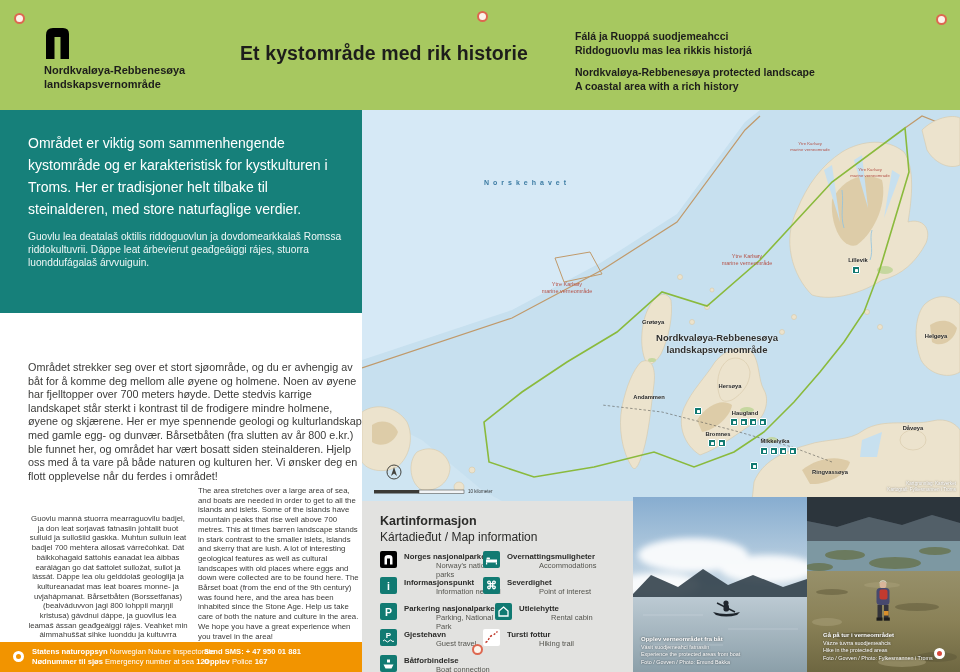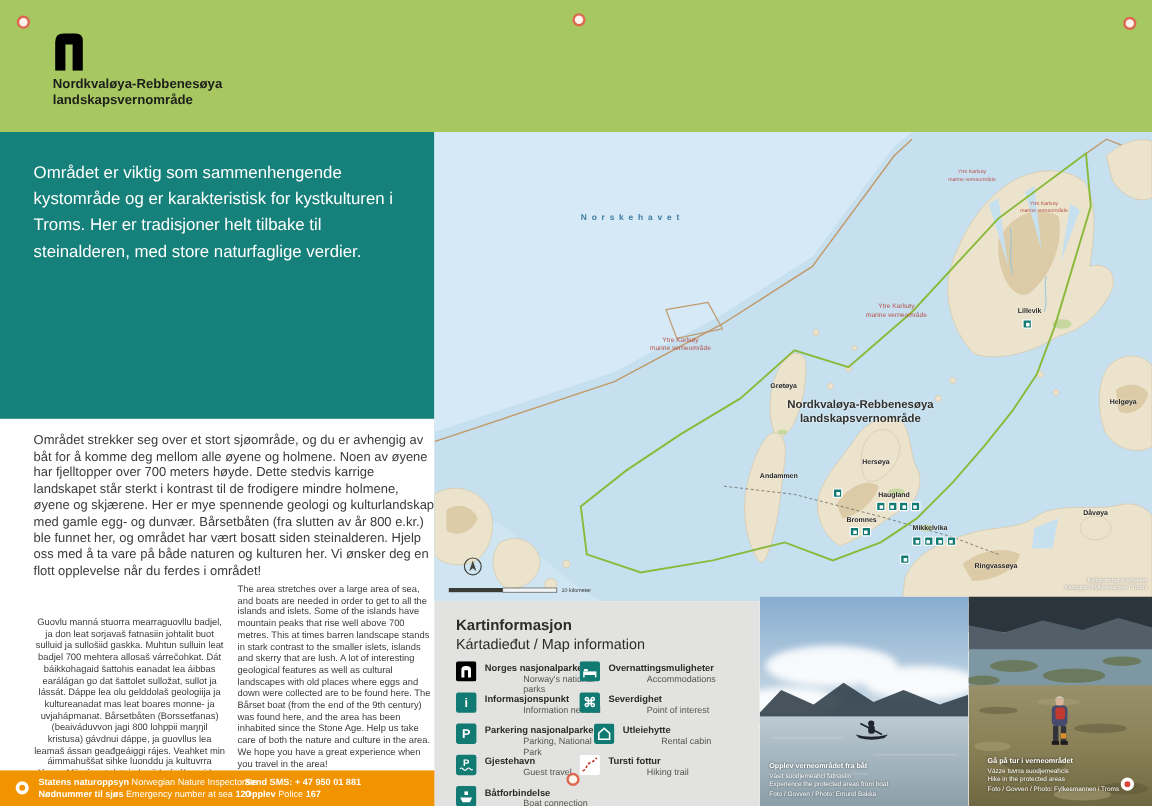--- a/index.html
+++ b/index.html
@@ -11,21 +11,21 @@
   .screw { position:absolute; width:11px; height:11px; border-radius:50%; background:#fdf4ec; border:2.5px solid #dd6750; z-index:40; }
   .screw.white-ring { background:transparent; border:3px solid #fff; }
   .screw.red-dot { background:#d8473a; border:3px solid #fff; }
   .logo-mark { position:absolute; left:44px; top:26px; }
   .logo-text { position:absolute; left:44px; top:64px; font-size:11px; font-weight:bold; color:#1d1d1b; line-height:13.5px; }
   .main-title { position:absolute; left:240px; top:42px; font-size:19.5px; font-weight:bold; color:#1d1d1b; letter-spacing:.1px; }
   .header-right { position:absolute; left:575px; top:29px; font-size:10.5px; font-weight:600; color:#1d1d1b; line-height:14px; }
   .header-right .grp { margin-bottom:8px; }
 
   
-  .intro-box { position:absolute; left:0; top:110px; width:362px; height:239px; background:#16807a; padding:22px 18px 0 28px; overflow:hidden; }
+  .intro-box { position:absolute; left:0; top:110px; width:362px; height:203px; background:#16807a; padding:22px 18px 0 28px; overflow:hidden; }
   .intro-no { color:#fff; font-size:14px; line-height:22px; font-weight:500; margin-bottom:10px; }
   .intro-sm { color:rgba(255,255,255,.93); font-size:10.2px; line-height:13px; margin-bottom:8px; }
 
   
   .body-para { position:absolute; left:28px; top:361px; width:334px; font-size:10.8px; line-height:13.6px; color:#3b3b39; }
   .col-sami { position:absolute; left:28px; top:514px; width:160px; font-size:7.8px; line-height:9.7px; color:#3b3b39;text-align:center; }
   .col-eng  { position:absolute; left:198px; top:486px; width:162px; font-size:7.8px; line-height:9.7px; color:#3b3b39; }
 
   
   .footer { position:absolute; left:0; top:642px; width:362px; height:30px; background:#f29400; color:#fff; }
@@ -73,31 +73,43 @@
 <div class="poster">
 
   <div class="header">
     <svg class="logo-mark" width="27" height="33" viewBox="0 0 27 33">
       <path d="M2,33 L2,9 Q2,2 9,2 L19,2 Q25,2 25,8 L25,33 L16.5,33 L16.5,11 L10.5,11 L10.5,33 Z" fill="#000"></path>
     </svg>
     <div class="logo-text">
       <div>Nordkvaløya-Rebbenesøya</div>
       <div>landskapsvernområde</div>
     </div>
+    <div class="main-title">Et kystområde med rik historie</div>
+    <div class="header-right">
+      <div class="grp">
+        <div>Fálá ja Ruoppá suodjemeahcci</div>
+        <div>Riddoguovlu mas lea rikkis historjá</div>
+      </div>
+      <div class="grp">
+        <div>Nordkvaløya-Rebbenesøya protected landscape</div>
+        <div>A coastal area with a rich history</div>
+      </div>
+    </div>
   </div>
 
   <div class="screw" style="left:14px; top:13px;"></div>
   <div class="screw" style="left:477px; top:11px;"></div>
   <div class="screw" style="left:936px; top:14px;"></div>
   <div class="screw white-ring" style="left:13px; top:651px;"></div>
   <div class="screw" style="left:472px; top:644px;"></div>
   <div class="screw red-dot" style="left:934px; top:648px;"></div>
 
   <div class="intro-box">
     <p class="intro-no">Området er viktig som sammenhengende kystområde og er karakteristisk for kystkulturen i Troms. Her er tradisjoner helt tilbake til steinalderen, med store naturfaglige verdier.</p>
+    <p class="intro-sm">Guovlu lea deatalaš oktilis riddoguovlun ja dovdomearkkalaš Romssa riddokultuvrii. Dáppe leat árbevierut geađgeáiggi rájes, stuorra luonddufágalaš árvvuiguin.</p>
   </div>
 
   <p class="body-para">Området strekker seg over et stort sjøområde, og du er avhengig av båt for å komme deg mellom alle øyene og holmene. Noen av øyene har fjelltopper over 700 meters høyde. Dette stedvis karrige landskapet står sterkt i kontrast til de frodigere mindre holmene, øyene og skjærene. Her er mye spennende geologi og kulturlandskap med gamle egg- og dunvær. Bårsetbåten (fra slutten av år 800 e.kr.) ble funnet her, og området har vært bosatt siden steinalderen. Hjelp oss med å ta vare på både naturen og kulturen her. Vi ønsker deg en flott opplevelse når du ferdes i området!</p>
   <p class="col-sami">Guovlu manná stuorra mearraguovllu badjel, ja don leat sorjavaš fatnasiin johtalit buot sulluid ja sullošiid gaskka. Muhtun sulluin leat badjel 700 mehtera allosaš várrečohkat. Dát báikkohagaid šattohis eanadat lea áibbas earálágan go dat šattolet sulložat, sullot ja lássát. Dáppe lea olu gelddolaš geologiija ja kultureanadat mas leat boares monne- ja uvjahápmanat. Bårsetbåten (Borssetfanas) (beaiváduvvon jagi 800 lohppii maŋŋil kristusa) gávdnui dáppe, ja guovllus lea leamaš ássan geađgeáiggi rájes. Veahket min áimmahuššat sihke luonddu ja kultuvrra dáppe. Mii sávvat dutnje buriid vásáhusaid go vánddardat guovllus!</p>
   <p class="col-eng">The area stretches over a large area of sea, and boats are needed in order to get to all the islands and islets. Some of the islands have mountain peaks that rise well above 700 metres. This at times barren landscape stands in stark contrast to the smaller islets, islands and skerry that are lush. A lot of interesting geological features as well as cultural landscapes with old places where eggs and down were collected are to be found here. The Bårset boat (from the end of the 9th century) was found here, and the area has been inhabited since the Stone Age. Help us take care of both the nature and culture in the area. We hope you have a great experience when you travel in the area!</p>
 
   <div class="map">
     <svg class="base" width="598" height="391" viewBox="0 0 598 391">
 
       <rect x="0" y="0" width="598" height="391" fill="#c7e0ef"></rect>

